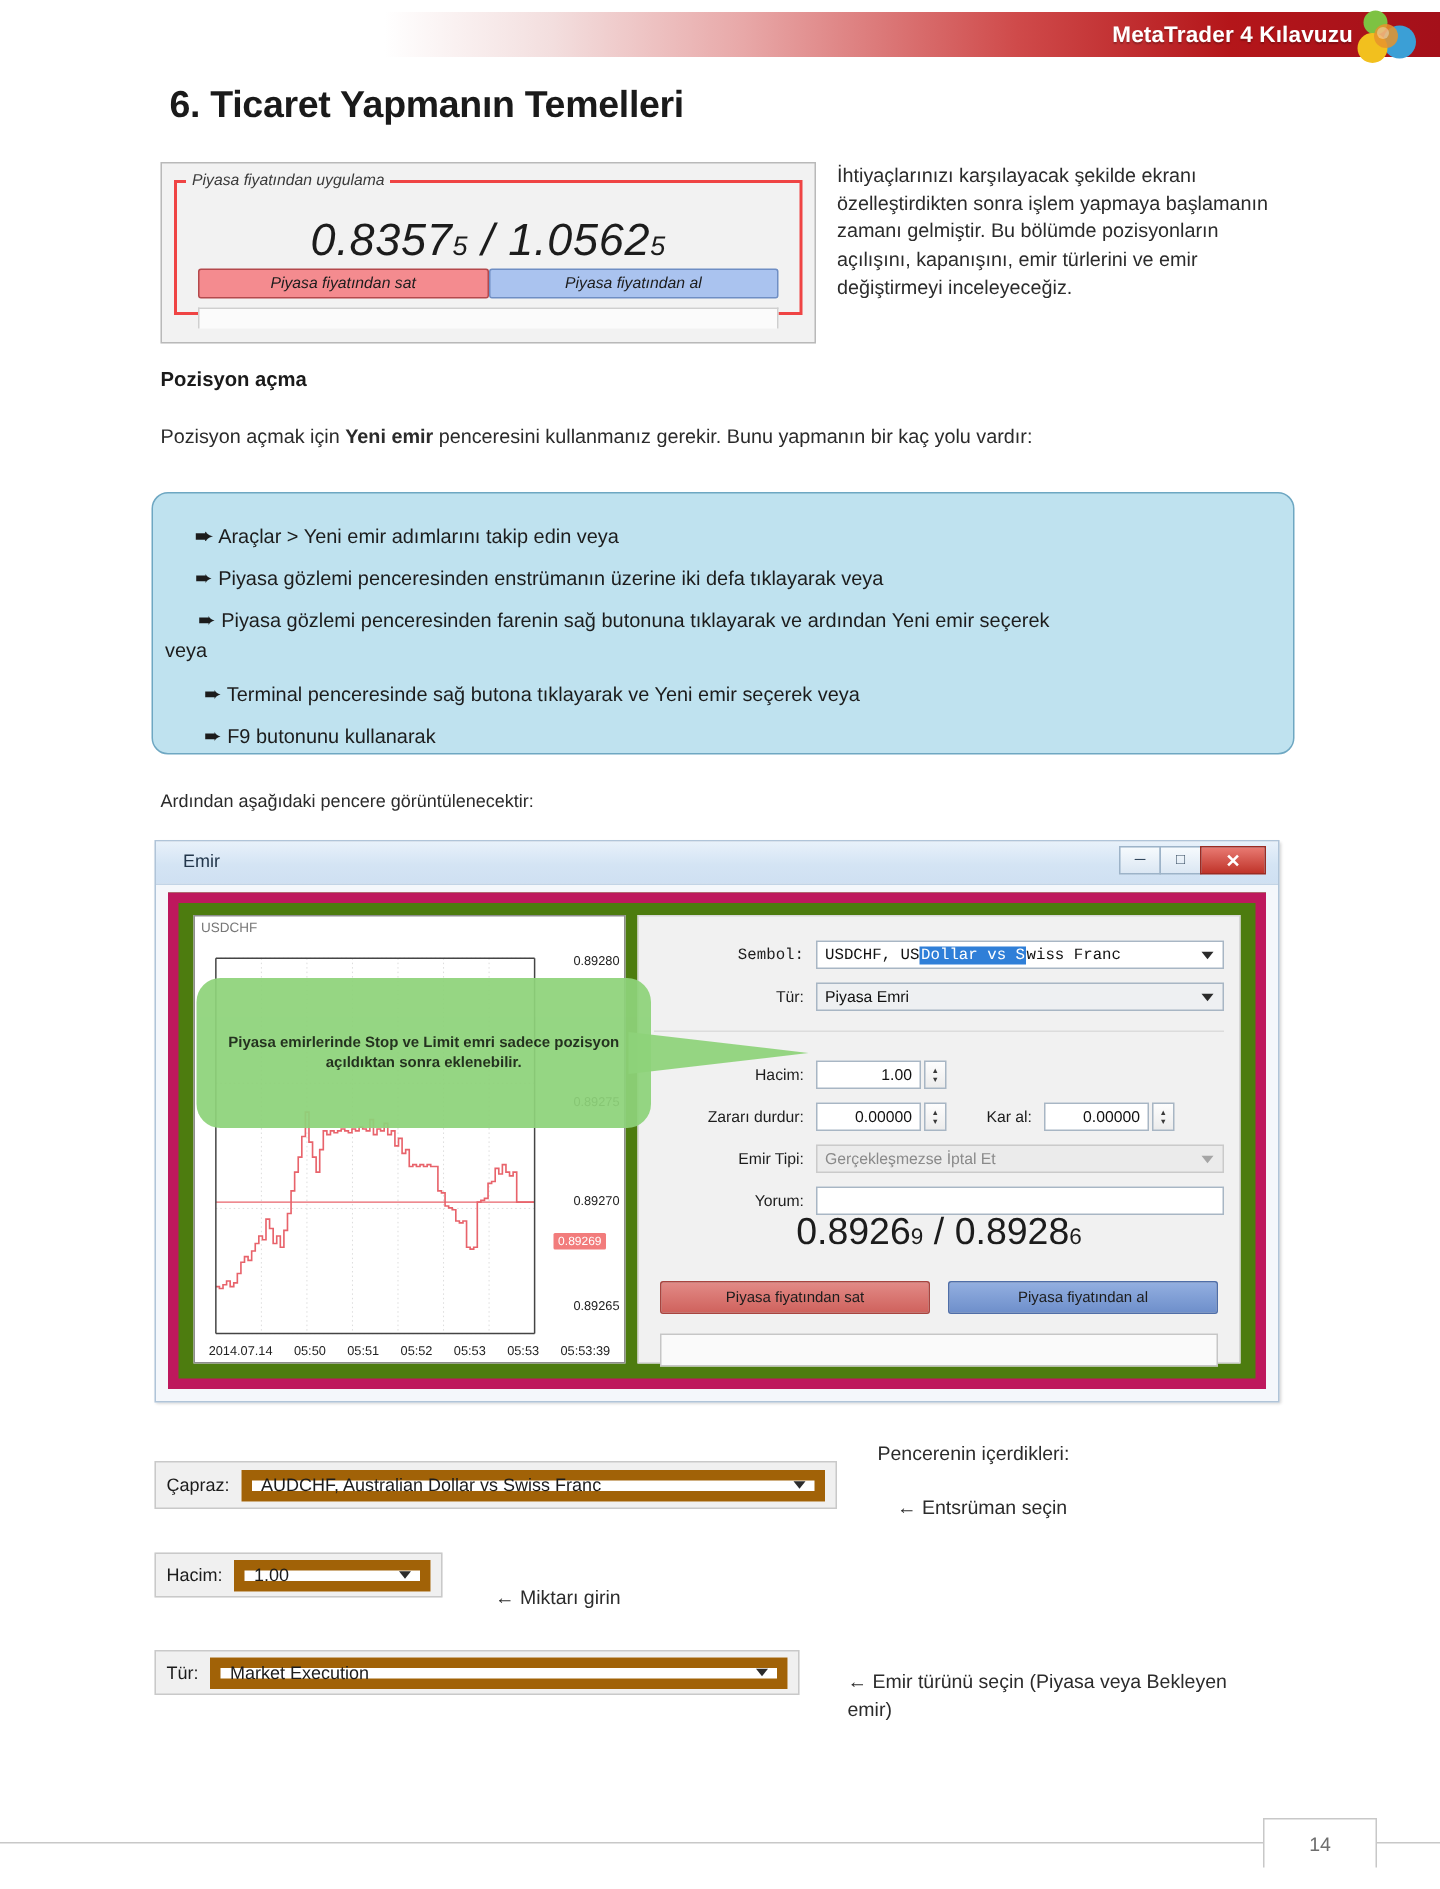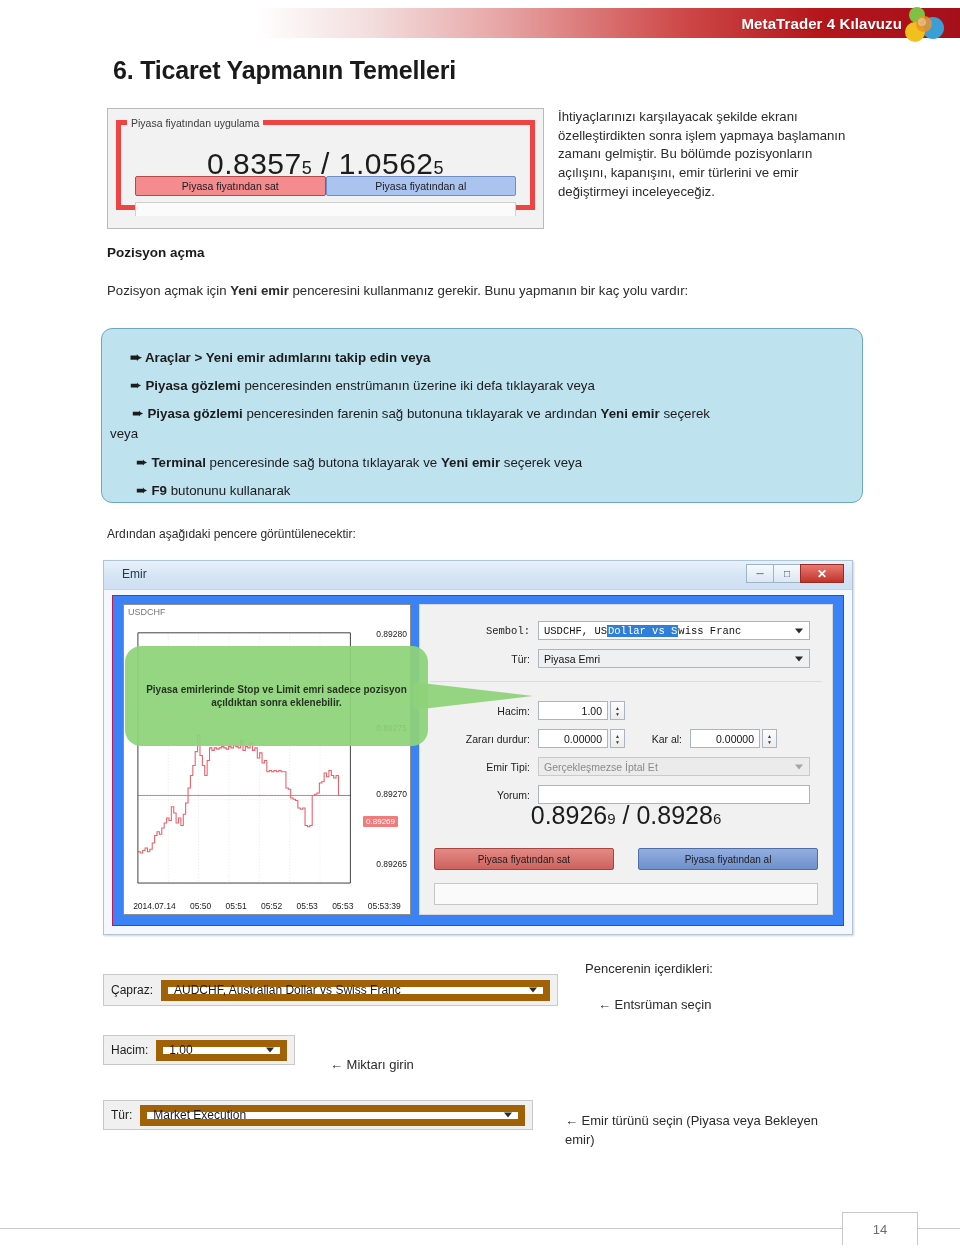--- a/index.html
+++ b/index.html
@@ -35,21 +35,22 @@
     letter-spacing: -.2px;
   }
 
   
   .price-panel {
     position: absolute; left: 107px; top: 108px; width: 437px; height: 121px;
     background: #f2f2f2; border: 1px solid #b9b9b9;
   }
   .pp-group {
     position: absolute; left: 8px; top: 11px; right: 8px; bottom: 18px;
-    border: 5px solid #ef4444;
+    border: 2px solid #ef4444;
+    font-style: italic;
   }
   .pp-legend {
     position: absolute; left: 6px; top: -8px; background: #f2f2f2;
     padding: 0 4px; font-size: 10.5px; color: #3a3a3a;
   }
   .pp-price {
     position: absolute; left: 0; right: 0; top: 22px;
     text-align: center; font-size: 30px; color: #1c1c1c; letter-spacing: .5px;
   }
   .pp-price sub { font-size: 18px; vertical-align: baseline; }
@@ -86,21 +87,21 @@
   
   .bullet-box {
     position: absolute; left: 101px; top: 328px; width: 762px; height: 175px;
     background: #bfe2ef; border: 1px solid #6ea7c2; border-radius: 11px;
   }
   .bullet-line {
     position: absolute; left: 28px; right: 16px;
     font-size: 13.3px; color: #1c1c1c; line-height: 1.25;
   }
   .bullet-line .arrow { font-size: 14px; }
-  .bullet-line b { font-weight: bold; margin-top: 41px; }
+  .bullet-line b { font-weight: normal; margin-top: 41px; }
   .bl1 { top: 20px; font-weight: bold; }
   .bl2 { top: 48px; }
   .bl3 { top: 76px; left: 30px; }
   .bl3-wrap { position: absolute; left: 8px; top: 97px; font-size: 13.3px; color: #1c1c1c; }
   .bl4 { top: 125px; left: 34px; }
   .bl5 { top: 153px; left: 34px; }
 
   
   .caption-1 {
     position: absolute; left: 107px; top: 527px;
@@ -129,21 +130,21 @@
     display: flex; align-items: center; justify-content: center;
     font-size: 10px; color: #33485e; margin-left: -1px;
   }
   .win-btn.close {
     width: 44px;
     background: linear-gradient(to bottom,#e87a72,#c0342a);
     border-color: #9b2b22; color: #fff; font-weight: bold; font-size: 12px;
   }
   .emir-body {
     position: absolute; left: 8px; top: 34px; right: 8px; bottom: 8px;
-    background: #3b82f6; border: 1px solid #be185d;
+    background: #4d7c0f; border: 7px solid #be185d;
   }
 
   
   .chart-panel {
     position: absolute; left: 10px; top: 8px; width: 288px; bottom: 10px;
     background: #ffffff; border: 1px solid #8d8d8d;
   }
   .chart-symbol {
     position: absolute; left: 4px; top: 2px; font-size: 9px; color: #777;
   }

